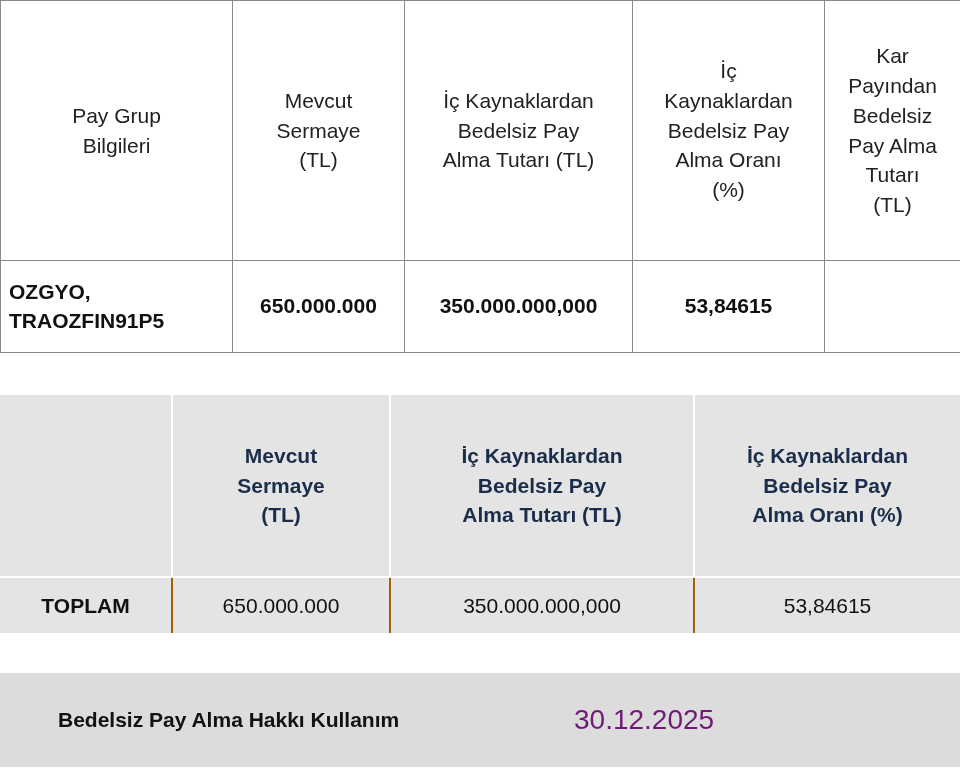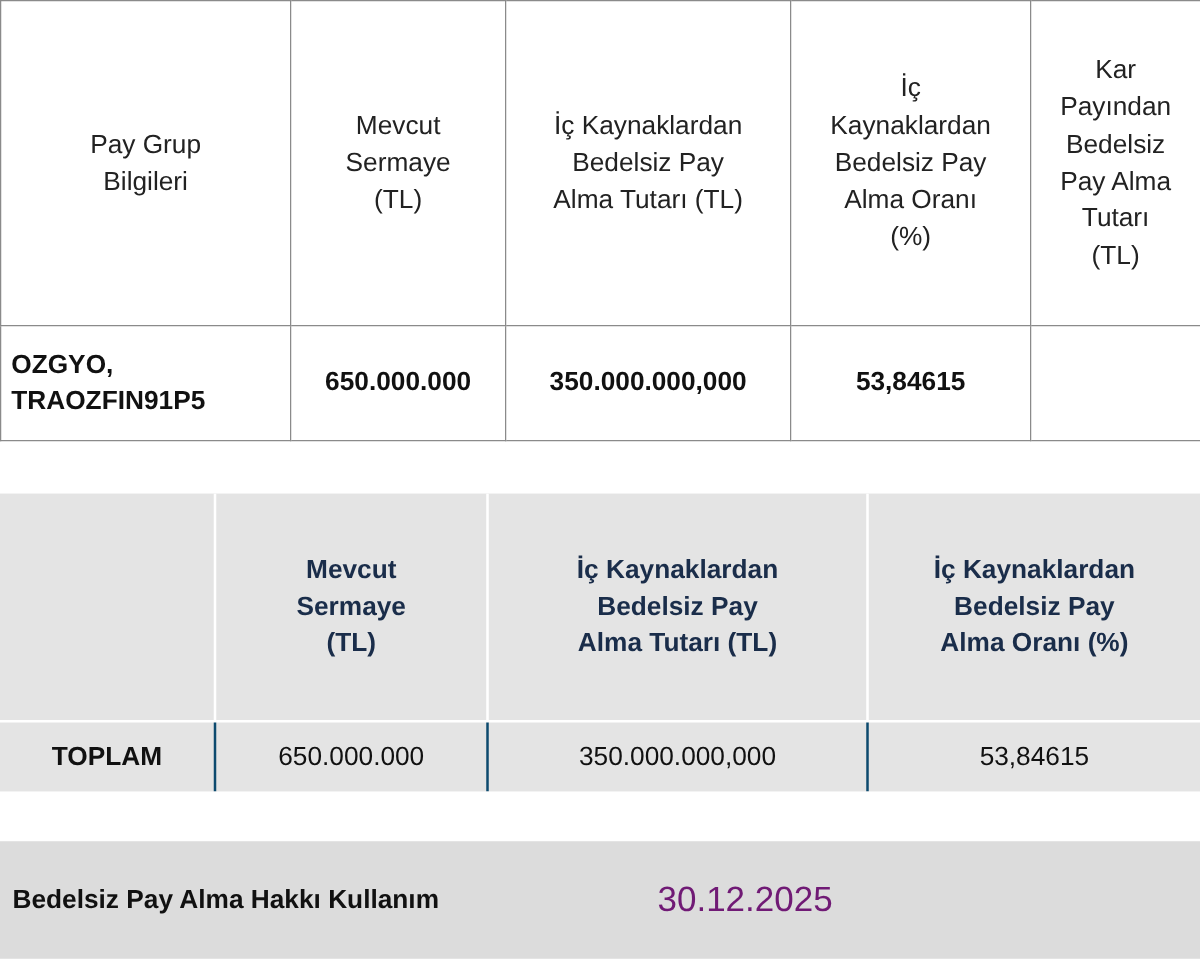--- a/index.html
+++ b/index.html
@@ -98,41 +98,42 @@
   }
   table.totals thead th.label-col {
     border-right: 2px solid #ffffff;
   }
   table.totals thead th:last-child { border-right: none; }
 
   table.totals tbody td {
     height: 56px;
     font-size: 21px;
     background: #e4e4e4;
-    border-right: 2px solid #0c4a6e;
+    border-right: 2px solid #a16207;
     color: #111111;
   }
   table.totals tbody td:last-child { border-right: none; }
   table.totals tbody td.total-label {
     font-weight: bold;
     text-align: center;
   }
   .t1 { width: 172px; }
   .t2 { width: 218px; }
   .t3 { width: 304px; }
   .t4 { width: 266px; }
 
   
   .date-row {
     display: flex;
     align-items: center;
     width: 960px;
     background: #dcdcdc;
     min-height: 94px;
     box-sizing: border-box;
+    padding-left: 48px;
   }
   .date-row .date-label {
     width: 520px;
     padding: 10px 14px 10px 10px;
     font-weight: bold;
     font-size: 21px;
     line-height: 1.4;
     color: #111111;
     box-sizing: border-box;
   }

